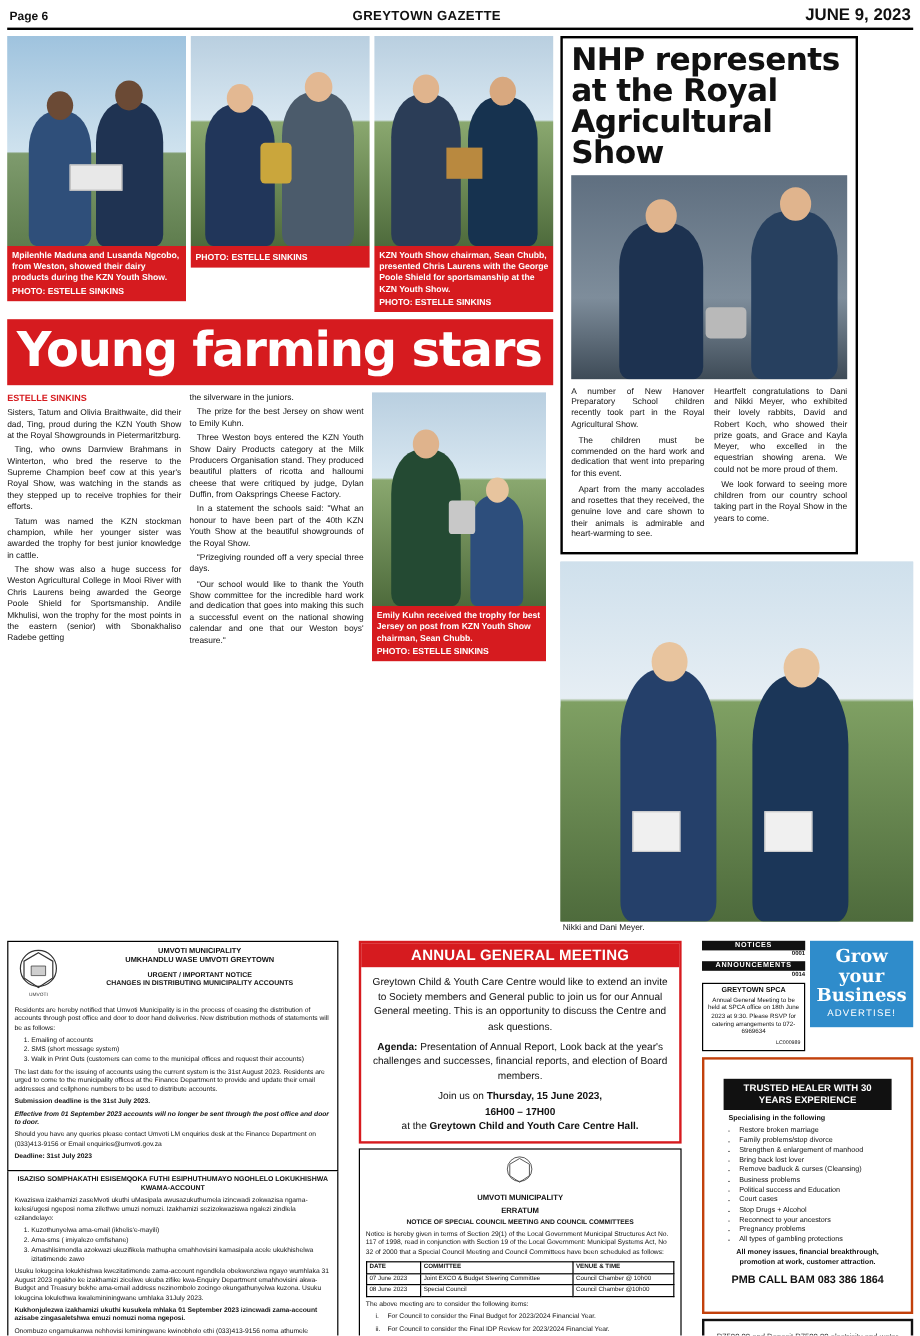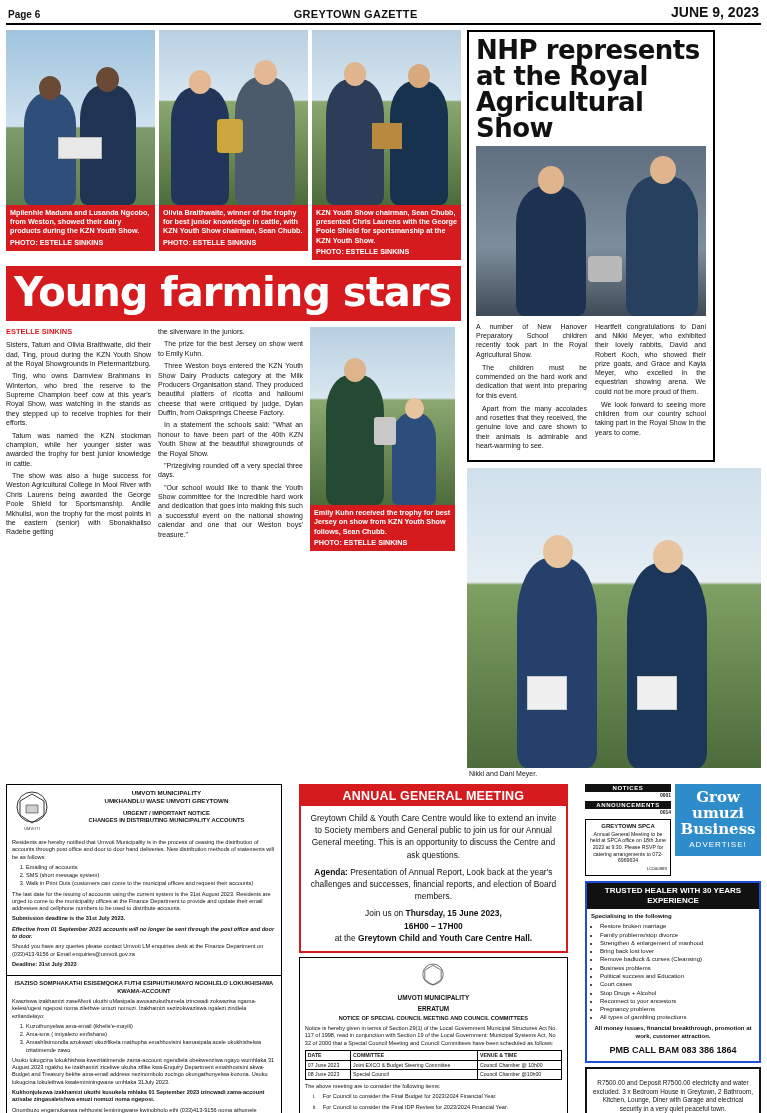--- a/index.html
+++ b/index.html
@@ -93,21 +93,21 @@
   table.tbl { border-collapse:collapse; width:100%; font-size:5.2px; margin:3px 0; }
   table.tbl td, table.tbl th { border:1px solid #000; padding:1px 2px; text-align:left; font-weight:normal; }
   table.tbl th { font-weight:bold; }
 
   
   .rail-lbl { background:#111; color:#fff; font-size:6px; text-align:center; padding:1px 0; font-weight:bold; letter-spacing:.6px; }
   .grow { background:#2f8ccb; color:#fff; text-align:center; padding:6px 4px; font-family:"DejaVu Serif", serif; font-weight:bold; font-size:15px; line-height:1.05; }
   .grow small { display:block; font-size:8px; font-weight:normal; margin-top:4px; font-family:"Liberation Sans",sans-serif; letter-spacing:1px; }
   .spca { border:1px solid #000; padding:3px; font-size:5.2px; line-height:1.28; text-align:center; }
   .spca .h { font-weight:bold; font-size:6px; }
-  .healer { border:2px solid #1d4ed8; padding:4px; font-size:6px; line-height:1.3; }
+  .healer { border:2px solid #c2410c; padding:20px; font-size:6px; line-height:1.3; }
   .healer .h { background:#111; color:#fff; text-align:center; font-weight:bold; font-size:8px; padding:3px 2px; margin:-4px -4px 4px -4px; }
   .healer ul { margin:2px 0 3px 9px; padding:0; }
   .healer li { margin-bottom:.5px; }
   .healer .pmb { text-align:center; font-weight:bold; font-size:9px; margin-top:4px; }
   .house { border:2px solid #111; padding:5px; margin-top:4px; }
   .house .h { background:#111; color:#fff; text-align:center; font-family:"DejaVu Sans",sans-serif; font-weight:bold; font-size:14px; padding:3px 0; }
   .house p { font-size:6.4px; line-height:1.4; margin:5px 0 5px 0; text-align:center; }
   .house .tel { text-align:center; font-weight:bold; font-size:12px; }
 
   
@@ -145,21 +145,20 @@
 
         <div class="shot">
           <div class="img photo ph-grass">
             <div class="fig" style="left:12px;width:58px;height:118px;background:#21365a;"></div>
             <div class="head" style="left:30px;bottom:111px;width:22px;height:24px;background:#e3b892;"></div>
             <div class="fig" style="left:76px;width:60px;height:128px;background:#4b5b6b;"></div>
             <div class="head" style="left:95px;bottom:120px;width:23px;height:25px;background:#e3b892;"></div>
             <div style="position:absolute;left:58px;bottom:52px;width:26px;height:34px;background:#caa63c;border-radius:4px;"></div>
           </div>
           <div class="cap cap-red">
-            <span>Olivia Braithwaite, winner of the trophy for best junior knowledge in cattle, with KZN Youth Show chairman, Sean Chubb.</span>
             <span class="credit">PHOTO: ESTELLE SINKINS</span>
           </div>
         </div>
 
         <div class="shot">
           <div class="img photo ph-grass">
             <div class="fig" style="left:14px;width:58px;height:126px;background:#2b3d57;"></div>
             <div class="head" style="left:32px;bottom:119px;width:22px;height:24px;background:#e0b48d;"></div>
             <div class="fig" style="left:78px;width:58px;height:124px;background:#16324f;"></div>
             <div class="head" style="left:96px;bottom:117px;width:22px;height:24px;background:#d8a87f;"></div>
@@ -193,21 +192,21 @@
         </div>
         <div class="photocol">
           <div class="img photo ph-grass">
             <div class="fig" style="left:16px;width:58px;height:130px;background:#244a33;"></div>
             <div class="head" style="left:34px;bottom:123px;width:22px;height:24px;background:#dfb38c;"></div>
             <div class="fig" style="left:82px;width:44px;height:92px;background:#2d4e7c;"></div>
             <div class="head" style="left:95px;bottom:86px;width:19px;height:21px;background:#e7c49e;"></div>
             <div style="position:absolute;left:64px;bottom:60px;width:22px;height:28px;background:#c8c8c8;border-radius:3px;"></div>
           </div>
           <div class="cap cap-red">
-            <span>Emily Kuhn received the trophy for best Jersey on show from KZN Youth Show follows, Sean Chubb.</span>
+            <span>Emily Kuhn received the trophy for best Jersey on post from KZN Youth Show chairman, Sean Chubb.</span>
             <span class="credit">PHOTO: ESTELLE SINKINS</span>
           </div>
         </div>
       </div>
     </div>
 
     <div class="rightcol">
       <div class="nhpbox">
         <div class="nhp-h">NHP represents at the Royal Agricultural Show</div>
         <div class="nhp-img photo ph-indoor">
@@ -370,21 +369,21 @@
           <div style="text-align:right;font-size:5px;font-weight:bold;">0014</div>
           <div class="spca" style="margin-top:4px;">
             <div class="h">GREYTOWN SPCA</div>
             <div>Annual General Meeting to be held at SPCA office on 18th June 2023 at 9:30. Please RSVP for catering arrangements to 072-6969634</div>
             <div style="text-align:right;font-size:4.4px;margin-top:2px;">LC000989</div>
           </div>
         </div>
         <div style="width:86px;">
           <div class="grow">
             <span>Grow</span><br>
-            <span>umuzi</span><br>
+            <span>your</span><br>
             <span>Business</span>
             <small>ADVERTISE!</small>
           </div>
         </div>
       </div>
 
       <div class="healer" style="margin-top:5px;">
         <div class="h">TRUSTED HEALER WITH 30 YEARS EXPERIENCE</div>
         <div style="font-weight:bold;">Specialising in the following</div>
         <ul>

